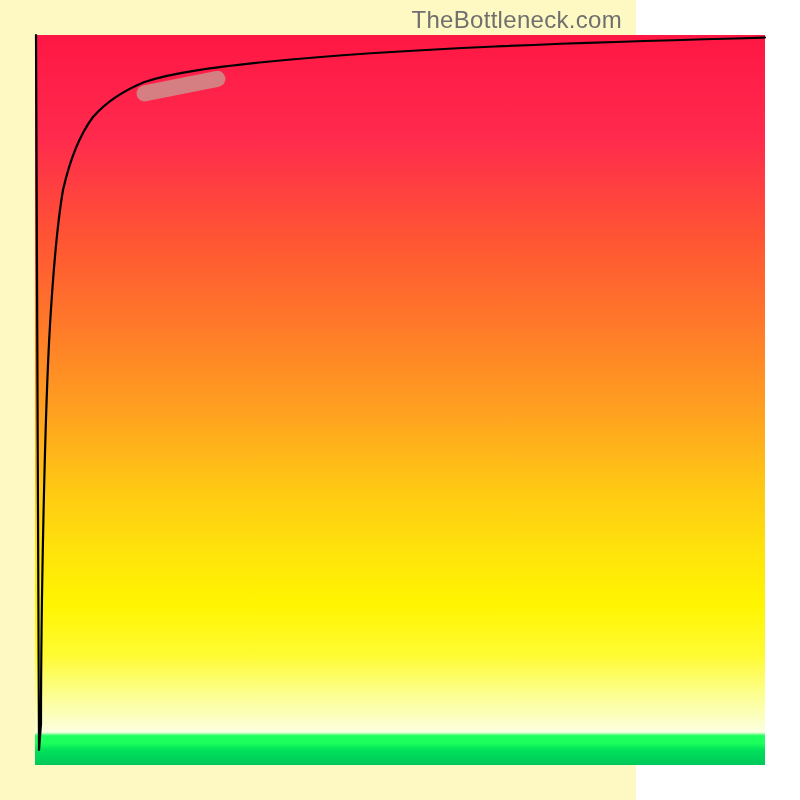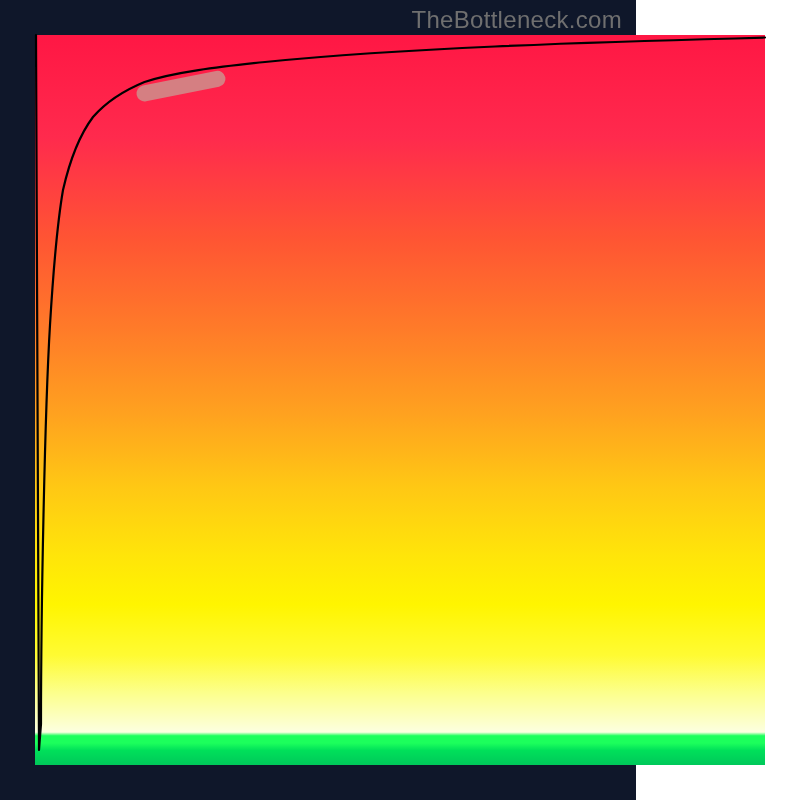--- a/index.html
+++ b/index.html
@@ -3,21 +3,21 @@
 <meta charset="utf-8">
 <style>
   * { margin: 0; padding: 0; box-sizing: border-box; }
   html, body { width: 800px; height: 800px; overflow: hidden; }
   body { background: #ffffff; font-family: Arial, Helvetica, sans-serif; }
 
   .chart-container {
     position: relative;
     width: 636px;
     height: 800px;
-    background: #0f172a;
+    background: #fef9c3;
   }
 
   .plot-area {
     position: absolute;
     left: 35px;
     top: 35px;
     width: 730px;
     height: 730px;
     
     background: linear-gradient(

